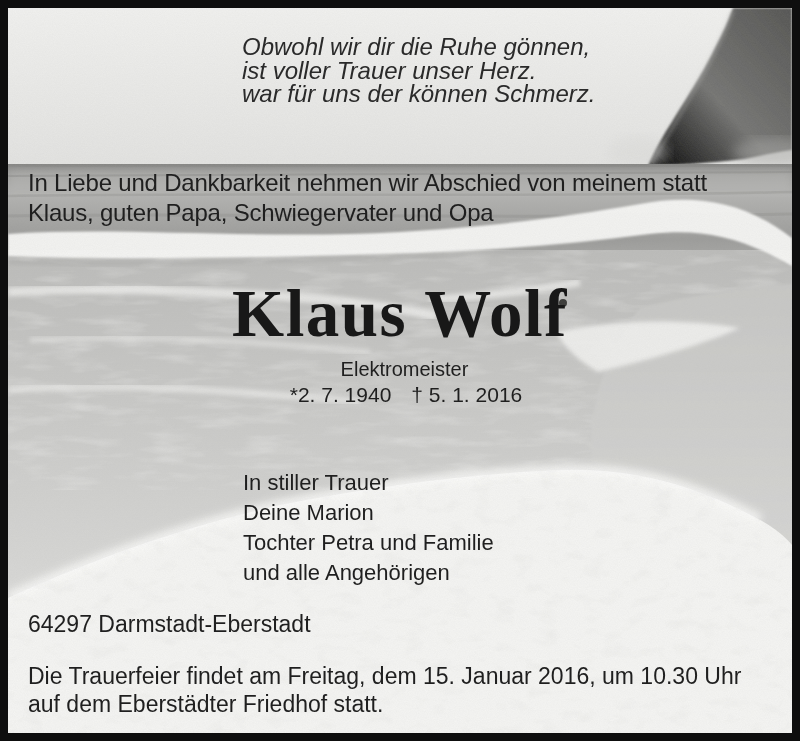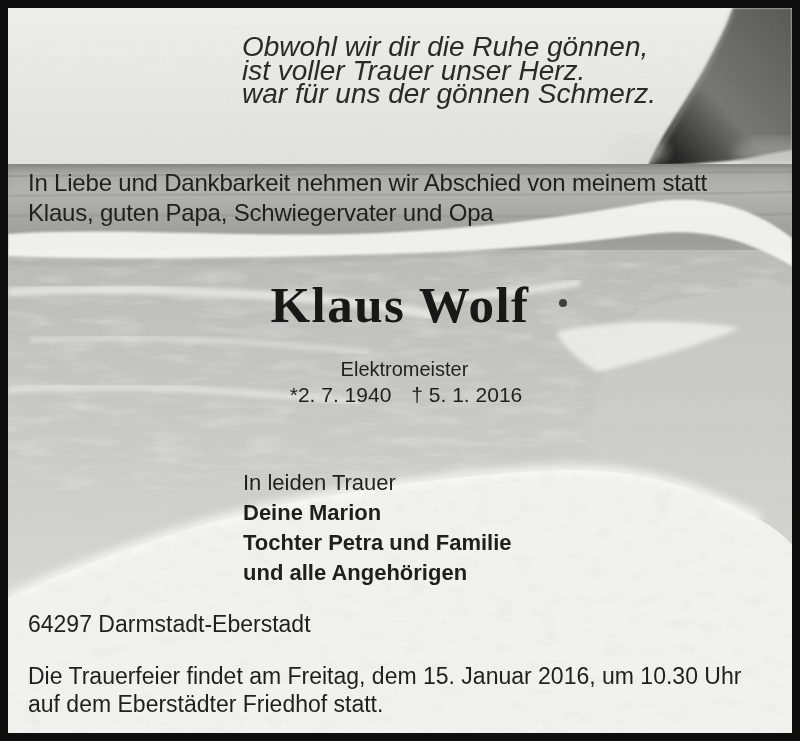--- a/index.html
+++ b/index.html
@@ -5,35 +5,35 @@
   html,body { margin:0; padding:0; background:#ffffff; }
   .poster {
     position:relative; width:800px; height:741px;
     background:#0e0e0e; overflow:hidden;
     font-family:"Liberation Sans","DejaVu Sans",sans-serif;
   }
   .photo { position:absolute; inset:0; }
   .photo svg { display:block; }
   .txt { position:absolute; color:#1f1f1f; z-index:2; }
   .verse {
-    left:242px; top:35px; font-size:28px; line-height:23.5px;
+    left:242px; top:35px; font-size:24px; line-height:23.5px;
     font-style:italic; color:#2a2a2a;
   }
   .intro { left:28px; top:168px; font-size:24px; line-height:30px; letter-spacing:-0.2px; }
   .name {
     left:0; right:0; top:280px; margin:0; text-align:center;
     font-family:"Liberation Serif","DejaVu Serif",serif;
-    font-weight:bold; font-size:51px; line-height:1; letter-spacing:1.5px;
+    font-weight:bold; font-size:67px; line-height:1; letter-spacing:1.5px;
     color:#181818;
   }
   .profession { left:0; right:0; top:358px; text-align:center; font-size:20px;margin-left:9px; }
   .dates { left:12px; right:0; top:383px; text-align:center; font-size:21px; }
   .dates .gap { display:inline-block; width:20px; }
   .mourners { left:243px; top:468px; font-size:22px; line-height:30px; }
-  .mourners .bold { font-weight:bold; }
+  .mourners .bold { font-weight:normal; }
   .address { left:28px; top:611px; font-size:23px; }
   .funeral { left:28px; top:663px; font-size:23px; line-height:27.5px; }
 </style>
 </head>
 <body>
 
 <div class="poster">
 
   <div class="photo">
     <svg width="800" height="741" xmlns="http://www.w3.org/2000/svg">
@@ -137,36 +137,36 @@
         <circle cx="563" cy="303" r="4" fill="#3a3a38"></circle>
 
         <rect x="8" y="8" width="784" height="725" filter="url(#grainF)" opacity="0.55"></rect>
       </g>
     </svg>
   </div>
 
   <div class="txt verse">
     <div>Obwohl wir dir die Ruhe gönnen,</div>
     <div>ist voller Trauer unser Herz.</div>
-    <div>war für uns der gönnen Schmerz.</div>
+    <div>war für uns der können Schmerz.</div>
   </div>
 
   <div class="txt intro">
     <div>In Liebe und Dankbarkeit nehmen wir Abschied von meinem statt</div>
     <div>Klaus, guten Papa, Schwiegervater und Opa</div>
   </div>
 
   <h1 class="txt name">Klaus Wolf</h1>
   <div class="txt profession">Elektromeister</div>
   <div class="txt dates">
     <span>*2. 7. 1940</span><span class="gap"></span><span>† 5. 1. 2016</span>
   </div>
 
   <div class="txt mourners">
-    <div>In leiden Trauer</div>
+    <div>In stiller Trauer</div>
     <div class="bold">Deine Marion</div>
     <div class="bold">Tochter Petra und Familie</div>
     <div class="bold">und alle Angehörigen</div>
   </div>
 
   <div class="txt address">64297 Darmstadt-Eberstadt</div>
 
   <div class="txt funeral">
     <div>Die Trauerfeier findet am Freitag, dem 15. Januar 2016, um 10.30 Uhr</div>
     <div>auf dem Eberstädter Friedhof statt.</div>

